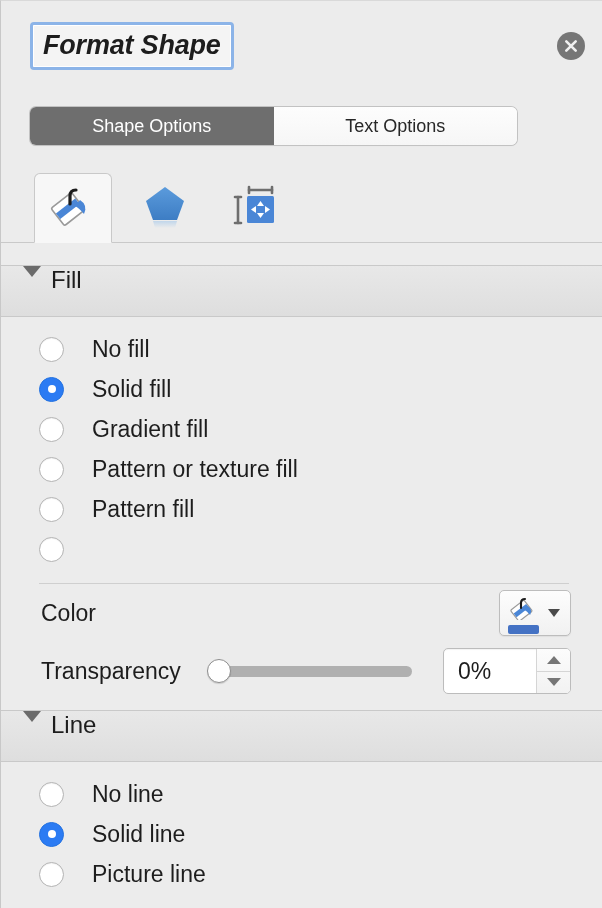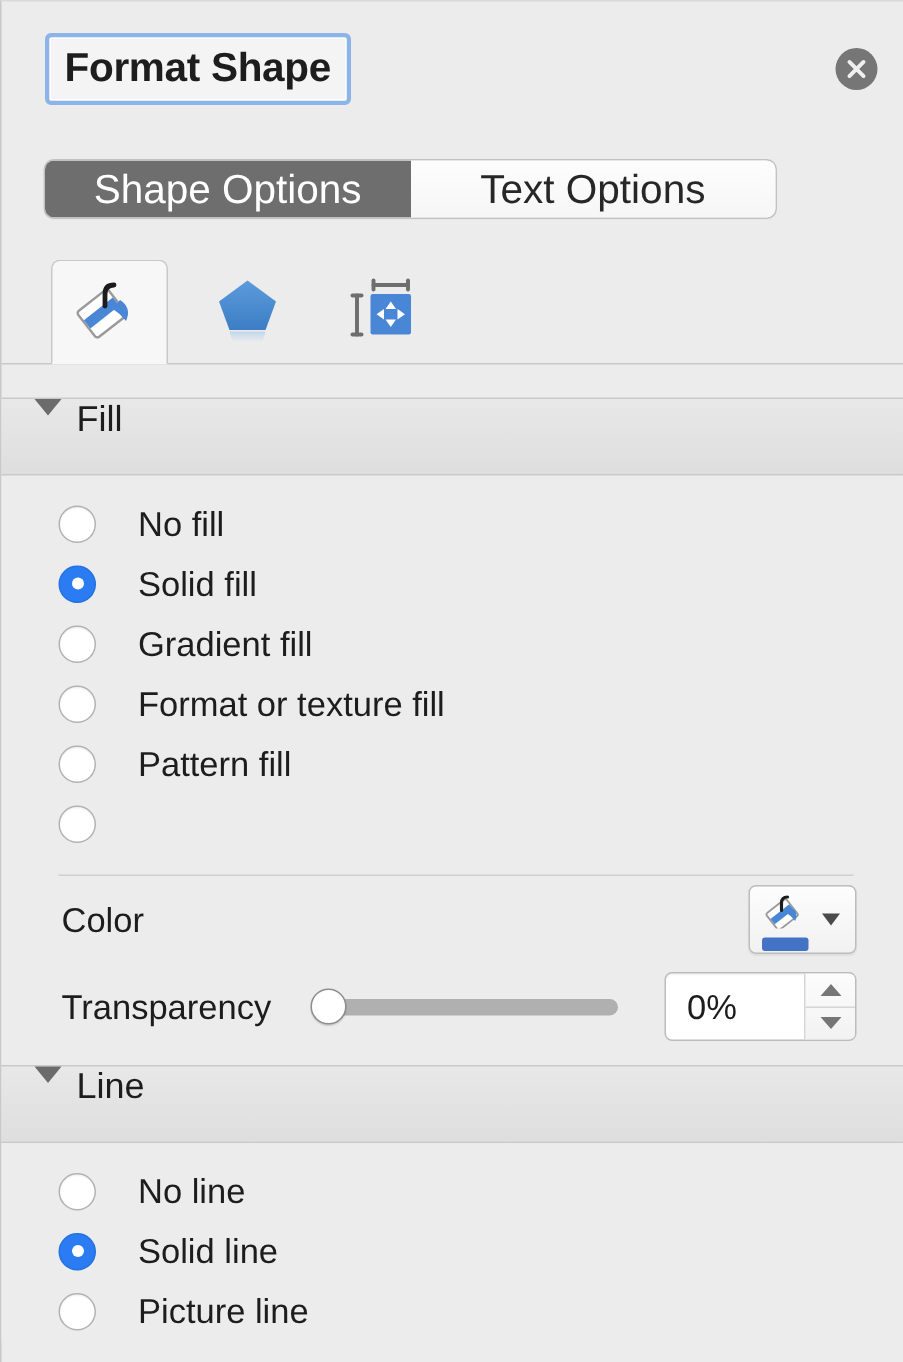--- a/index.html
+++ b/index.html
@@ -31,20 +31,21 @@
     border: 3px solid #8cb4e8;
     border-radius: 4px;
     background: #f4f4f4;
     padding: 0;
   }
   .title-inner {
     padding: 3px 9px 5px 9px;
     background: #f4f4f4;
     border: 1px solid #ffffff;
     border-radius: 1px;
+    font-style: italic;
   }
   .title-text {
     font-size: 27px;
     font-weight: bold;
     color: #1d1d1d;
     letter-spacing: -0.2px;
     line-height: 32px;
     white-space: nowrap;
   }
   .close-btn {
@@ -66,21 +67,21 @@
     border-radius: 6px;
     overflow: hidden;
     box-shadow: 0 0 0 1px #c2c2c2, 0 1px 1px rgba(0,0,0,0.10);
     background: #fbfbfb;
   }
   .seg {
     flex: 0 0 50%;
     display: flex;
     align-items: center;
     justify-content: center;
-    font-size: 27px;
+    font-size: 18px;
     cursor: pointer;
     user-select: none;
   }
   .seg.active {
     background: #6e6e6e;
     color: #ffffff;
   }
   .seg.inactive {
     background: linear-gradient(to bottom, #fdfdfd, #f6f6f6);
     color: #272727;
@@ -408,21 +409,21 @@
       <div class="radio-row">
         <span class="radio on"></span>
         <span class="radio-label">Solid fill</span>
       </div>
       <div class="radio-row">
         <span class="radio"></span>
         <span class="radio-label">Gradient fill</span>
       </div>
       <div class="radio-row">
         <span class="radio"></span>
-        <span class="radio-label">Format or texture fill</span>
+        <span class="radio-label">Pattern or texture fill</span>
       </div>
       <div class="radio-row">
         <span class="radio"></span>
         <span class="radio-label">Pattern fill</span>
       </div>
       <div class="radio-row">
         <span class="radio"></span>
       </div>
 
       <div class="divider"></div>

